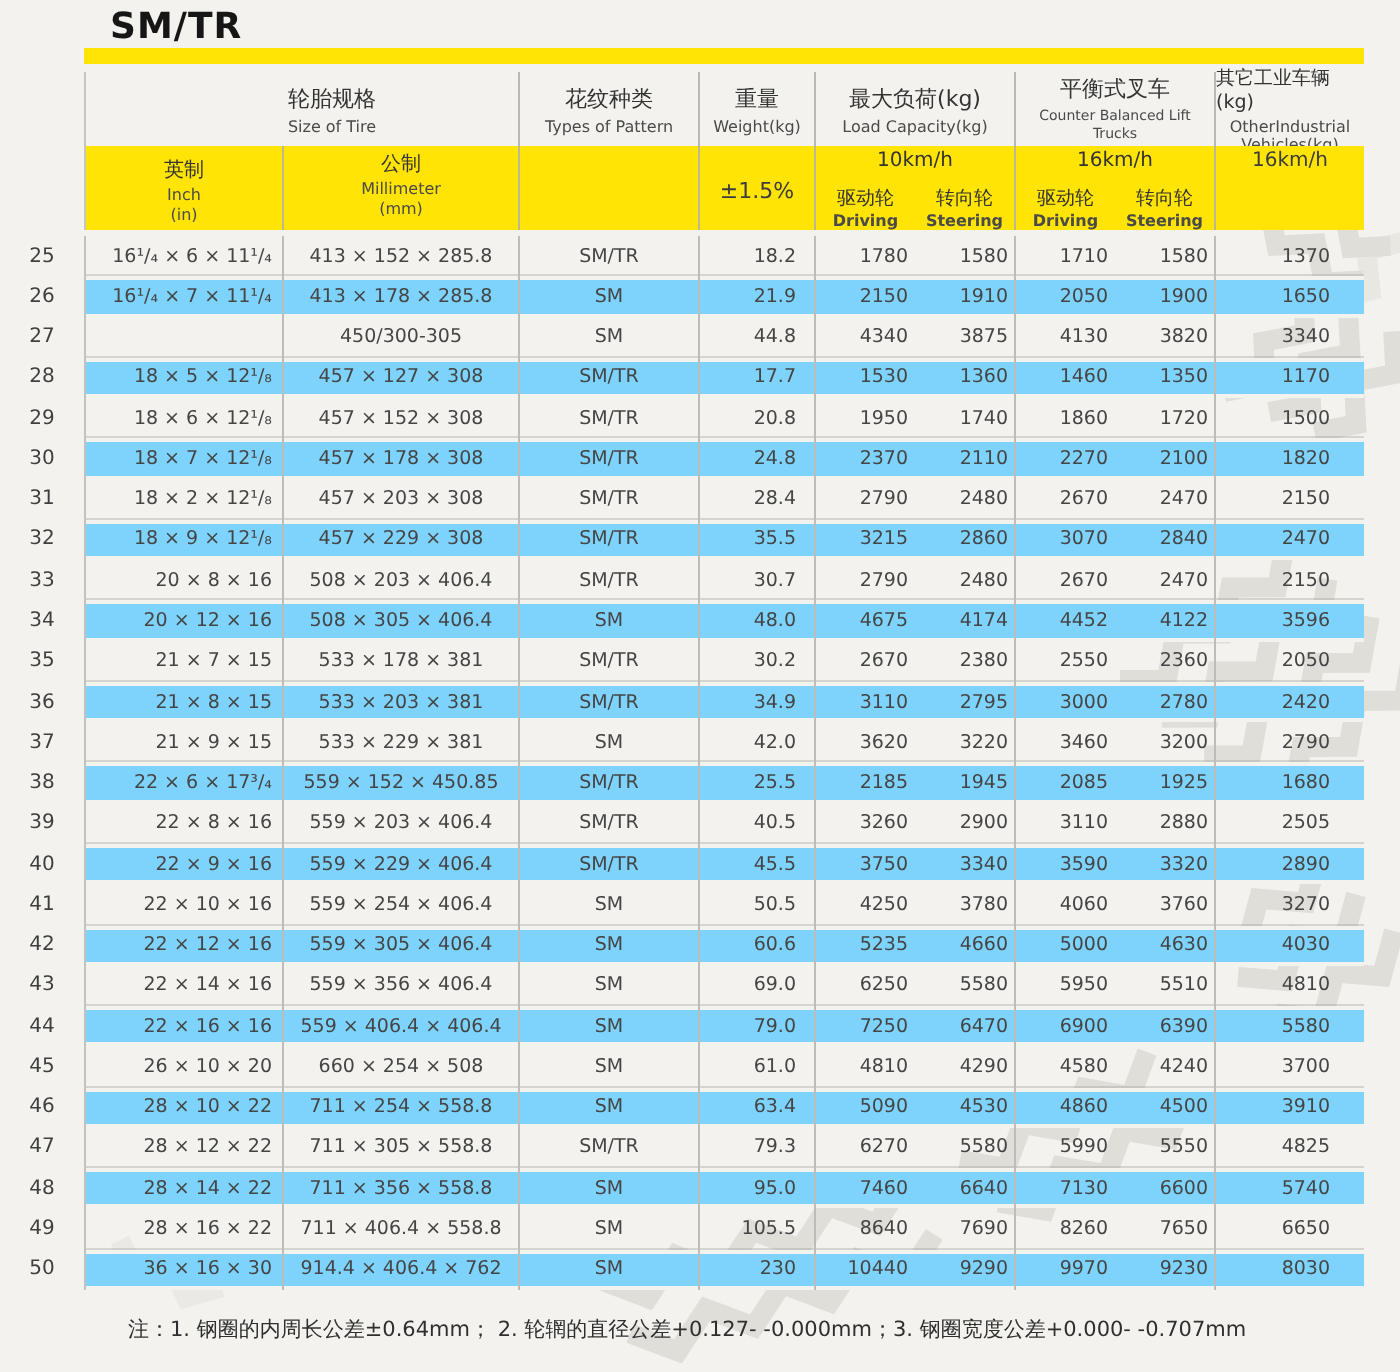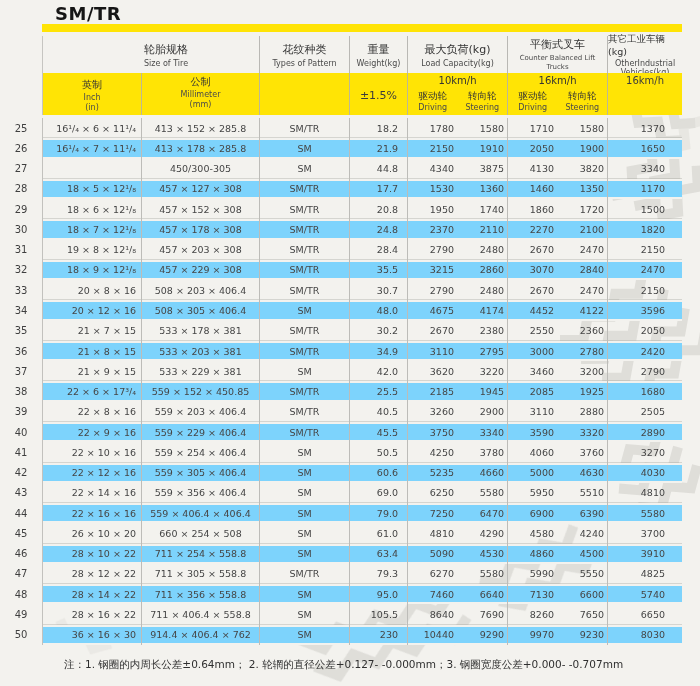--- a/index.html
+++ b/index.html
@@ -61,24 +61,24 @@
   .hdr2 .hcell:last-child{border-right:none;}
   .s-inch{width:100px;justify-content:center;padding-top:0;}
   .s-mm{width:118px;justify-content:flex-start;padding-top:0;}
   .s-pat{width:90px;}
   .s-wt{width:58px;justify-content:center;padding-top:0;font-size:11px;}
   .s-load,.s-ctr{width:100px;}
   .s-oth{width:74px;font-size:10px;}
   .sub3 .zh{font-size:10px;}
   .sub3 .en{margin-top:1px;font-size:8px;}
   .speed{font-size:10px;color:#333;}
-  .pair{display:flex;width:100%;flex:1;}
+  .pair{display:flex;width:100%;flex:1;align-items:flex-end;}
   .pair > div{flex:1;display:flex;flex-direction:column;align-items:center;justify-content:center;}
   .pair .zh{font-size:9.5px;}
-  .pair .en{margin-top:0;font-size:8px;}
+  .pair .en{margin-top:0;font-size:8px;font-weight:bold;}
   
   .rows{
     position:absolute;left:0;top:118px;width:682px;height:527px;
     display:flex;flex-direction:column;
   }
   .row{flex:1;display:flex;}
   .row .num{
     width:42px;display:flex;align-items:center;justify-content:center;
     font-size:10px;color:#3f3f3f;position:relative;z-index:2;
   }
@@ -280,21 +280,21 @@
         <div class="cell c-s10">2110</div>
         <div class="cell c-d16">2270</div>
         <div class="cell c-s16">2100</div>
         <div class="cell c-oth">1820</div>
       </div>
     </div>
 
     <div class="row">
       <div class="num">31</div>
       <div class="inner">
-        <div class="cell c-inch">19 × 8 × 12¹/₈</div>
+        <div class="cell c-inch">18 × 2 × 12¹/₈</div>
         <div class="cell c-mm">457 × 203 × 308</div>
         <div class="cell c-pat">SM/TR</div>
         <div class="cell c-wt">28.4</div>
         <div class="cell c-d10">2790</div>
         <div class="cell c-s10">2480</div>
         <div class="cell c-d16">2670</div>
         <div class="cell c-s16">2470</div>
         <div class="cell c-oth">2150</div>
       </div>
     </div>

